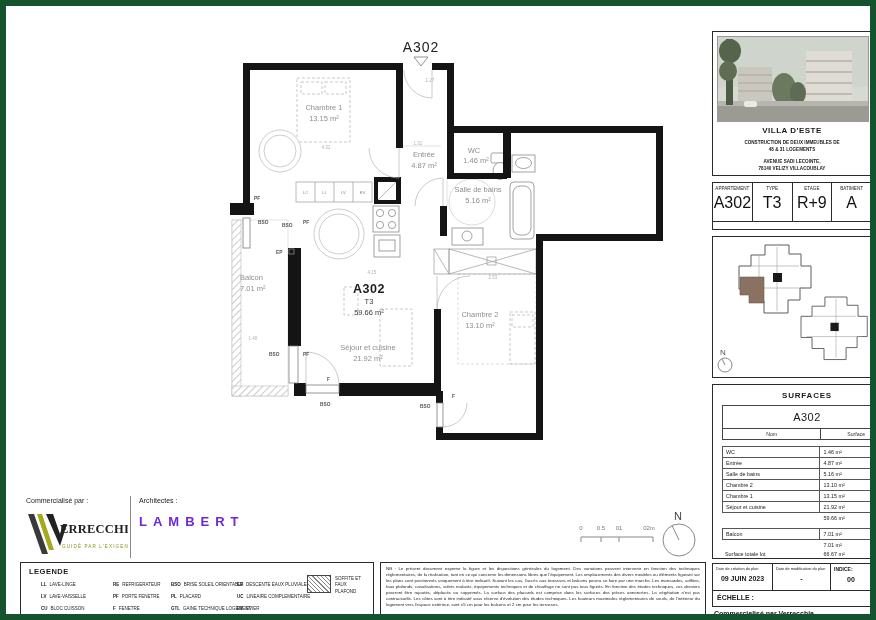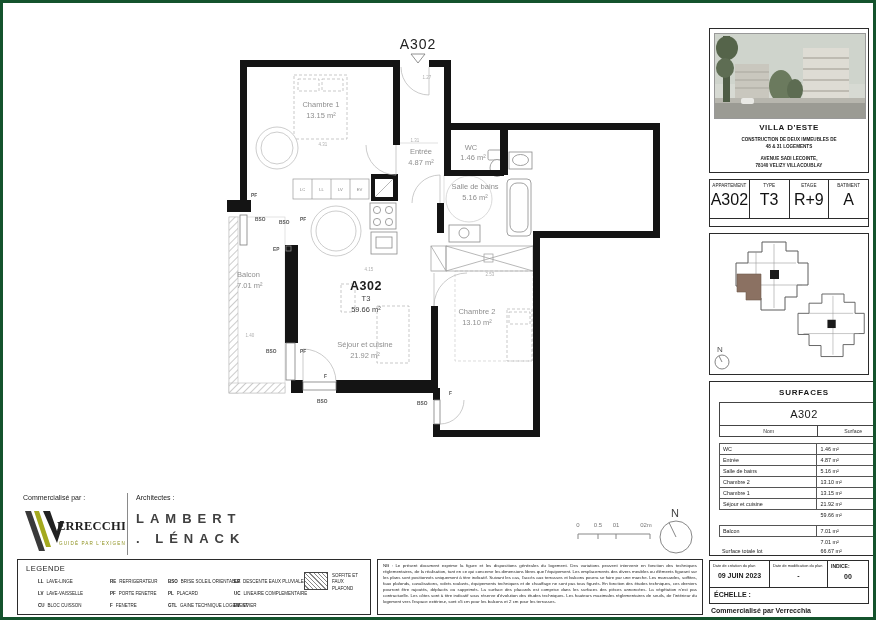--- a/index.html
+++ b/index.html
@@ -1,16 +1,16 @@
 <!DOCTYPE html>
 <html><head>
 <meta charset="utf-8">
 <style>
   html,body{margin:0;padding:0;background:#fff;}
-  .sheet{position:relative;width:876px;height:620px;background:#fff;border:3px solid #14532d;
+  .sheet{position:relative;width:876px;height:620px;background:#fff;border:6px solid #14532d;
          box-sizing:border-box;font-family:"Liberation Sans",sans-serif;overflow:hidden;color:#1a1a1a;}
   .abs{position:absolute;}
   .box{position:absolute;border:1px solid #2b2b2b;background:#fff;box-sizing:border-box;}
   
   svg text{font-family:"Liberation Sans",sans-serif;}
   .wall{fill:#141414;stroke:none;}
   .thin{stroke:#9a9a9a;stroke-width:.7;fill:none;}
   .xthin{stroke:#cfcfcf;stroke-width:.6;fill:none;}
   .dash{stroke:#b3b3b3;stroke-width:.7;fill:none;stroke-dasharray:3 2;}
   .fix{stroke:#8a8a8a;stroke-width:.8;fill:#fff;}
@@ -49,24 +49,24 @@
   
   .rev-grid{display:flex;height:26px;}
   .rev-cell{border-right:1px solid #2b2b2b;box-sizing:border-box;display:flex;flex-direction:column;}
   .rev-cell:last-child{border-right:none;}
   .rev-lab{font-size:3.9px;color:#222;padding:2px 0 0 3px;}
   .rev-val{font-size:7px;font-weight:bold;text-align:center;margin-top:4px;}
   .rev-scale{border-top:1px solid #2b2b2b;font-size:7px;font-weight:bold;padding:3px 0 0 4px;height:13px;}
   .marketed{position:absolute;left:708px;top:604px;font-size:7px;font-weight:bold;}
   
   .small-cap{font-size:7px;color:#222;}
-  .lambert{font-size:13px;font-weight:bold;letter-spacing:6px;line-height:1.55;color:#404040;}
+  .lambert{font-size:13px;font-weight:bold;letter-spacing:6px;line-height:1.55;color:#6d28d9;}
   .vdivider{position:absolute;left:124px;top:490px;height:62px;border-left:1px solid #8a8a8a;}
   
-  .legend-title{font-size:7.5px;font-weight:normal;letter-spacing:.5px;position:absolute;left:8px;top:4px;}
+  .legend-title{font-size:7.5px;font-weight:bold;letter-spacing:.5px;position:absolute;left:8px;top:4px;}
   .li{position:absolute;font-size:4.5px;color:#222;white-space:nowrap;}
   .li b{font-weight:bold;margin-right:3px;}
   .swatch{position:absolute;left:286px;top:12px;width:22px;height:16px;border:1px solid #444;
           background:repeating-linear-gradient(45deg,#fff 0 2px,#888 2px 3px);}
   .swatch-lab{position:absolute;left:314px;top:13px;font-size:4.5px;color:#222;width:34px;line-height:1.4;}
   .disc{font-size:4.4px;line-height:1.35;color:#1f1f1f;padding:3px 5px;text-align:justify;}
 </style>
 </head>
 <body>
 
@@ -414,21 +414,20 @@
     <polygon points="2,6 8,6 22,46 16,46" fill="#3a3a3a"></polygon>
     <polygon points="11,6 16,6 28,42 23,42" fill="#a4a91e"></polygon>
     <polygon points="20,6 27,6 34,26 37,16 41,16 34,38" fill="#222"></polygon>
     <text x="34" y="25" style="font-size:12.5px;font-weight:bold;fill:#222;letter-spacing:.2px;font-family:'Liberation Serif',serif;">ERRECCHIA</text>
     <text x="36" y="40" style="font-size:4.6px;fill:#8e9220;letter-spacing:1.1px;">GUIDÉ PAR L'EXIGENCE</text>
   </svg>
   <div class="vdivider"></div>
   <div class="abs small-cap" style="left:133px;top:491px;">Architectes :</div>
   <div class="abs lambert" style="left:133px;top:506px;">
     <div>LAMBERT</div>
-    <div>. LÉNACK</div>
   </div>
 
   <div class="box" style="left:14px;top:556px;width:354px;height:56px;">
     <div class="legend-title">LEGENDE</div>
     <div class="li" style="left:20px;top:19px;"><b>LL</b><span>LAVE-LINGE</span></div>
     <div class="li" style="left:20px;top:31px;"><b>LV</b><span>LAVE-VAISSELLE</span></div>
     <div class="li" style="left:20px;top:43px;"><b>CU</b><span>BLOC CUISSON</span></div>
     <div class="li" style="left:92px;top:19px;"><b>RE</b><span>REFRIGERATEUR</span></div>
     <div class="li" style="left:92px;top:31px;"><b>PF</b><span>PORTE FENETRE</span></div>
     <div class="li" style="left:92px;top:43px;"><b>F</b><span>FENETRE</span></div>

